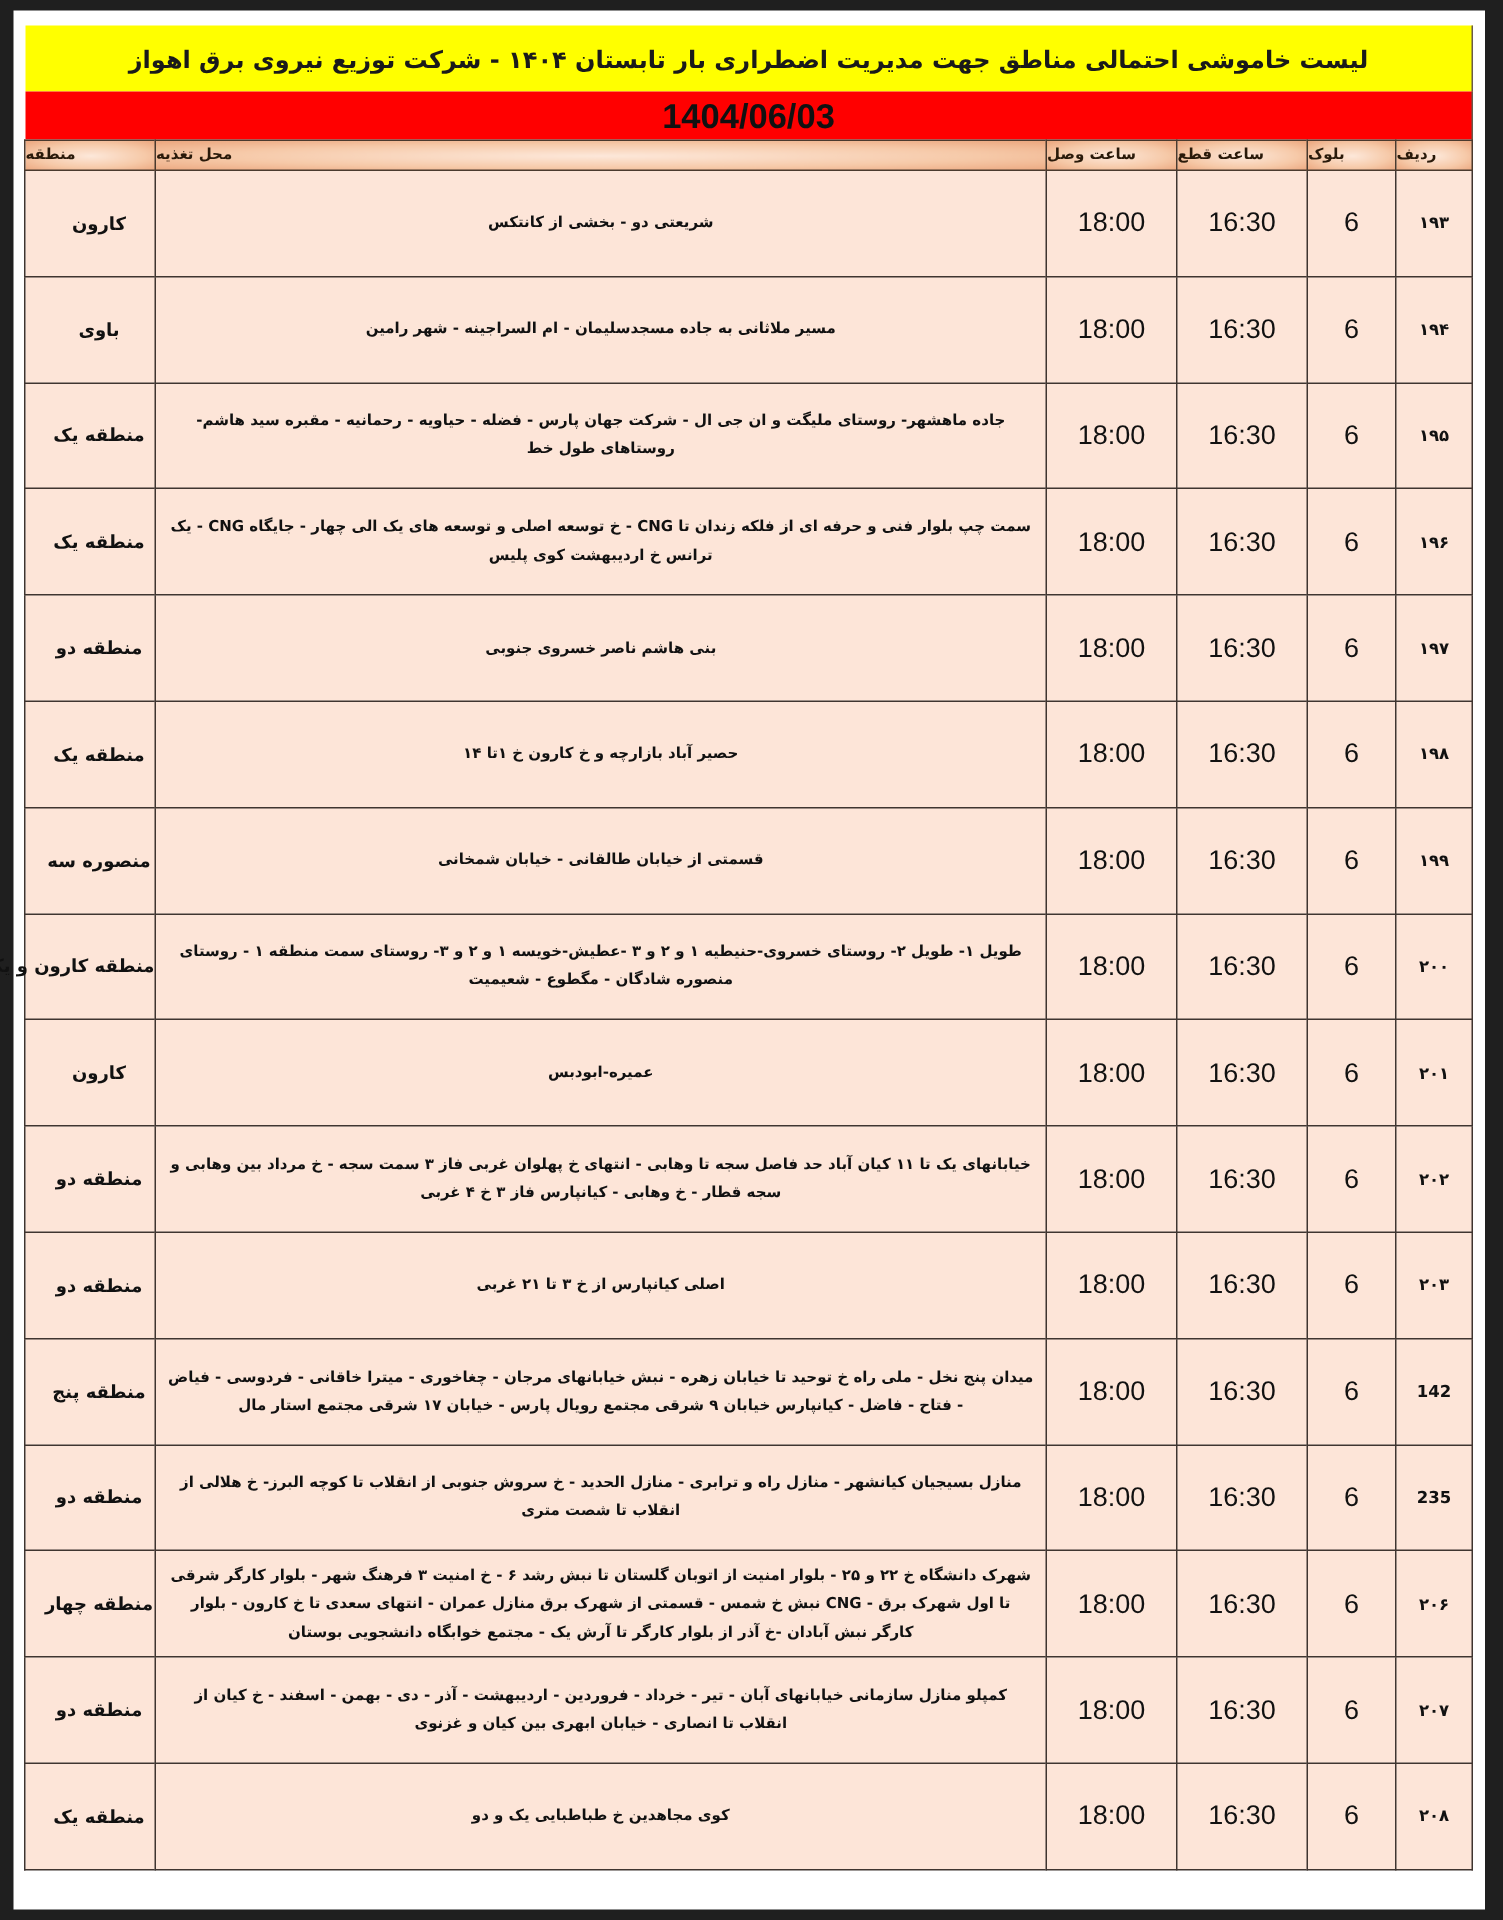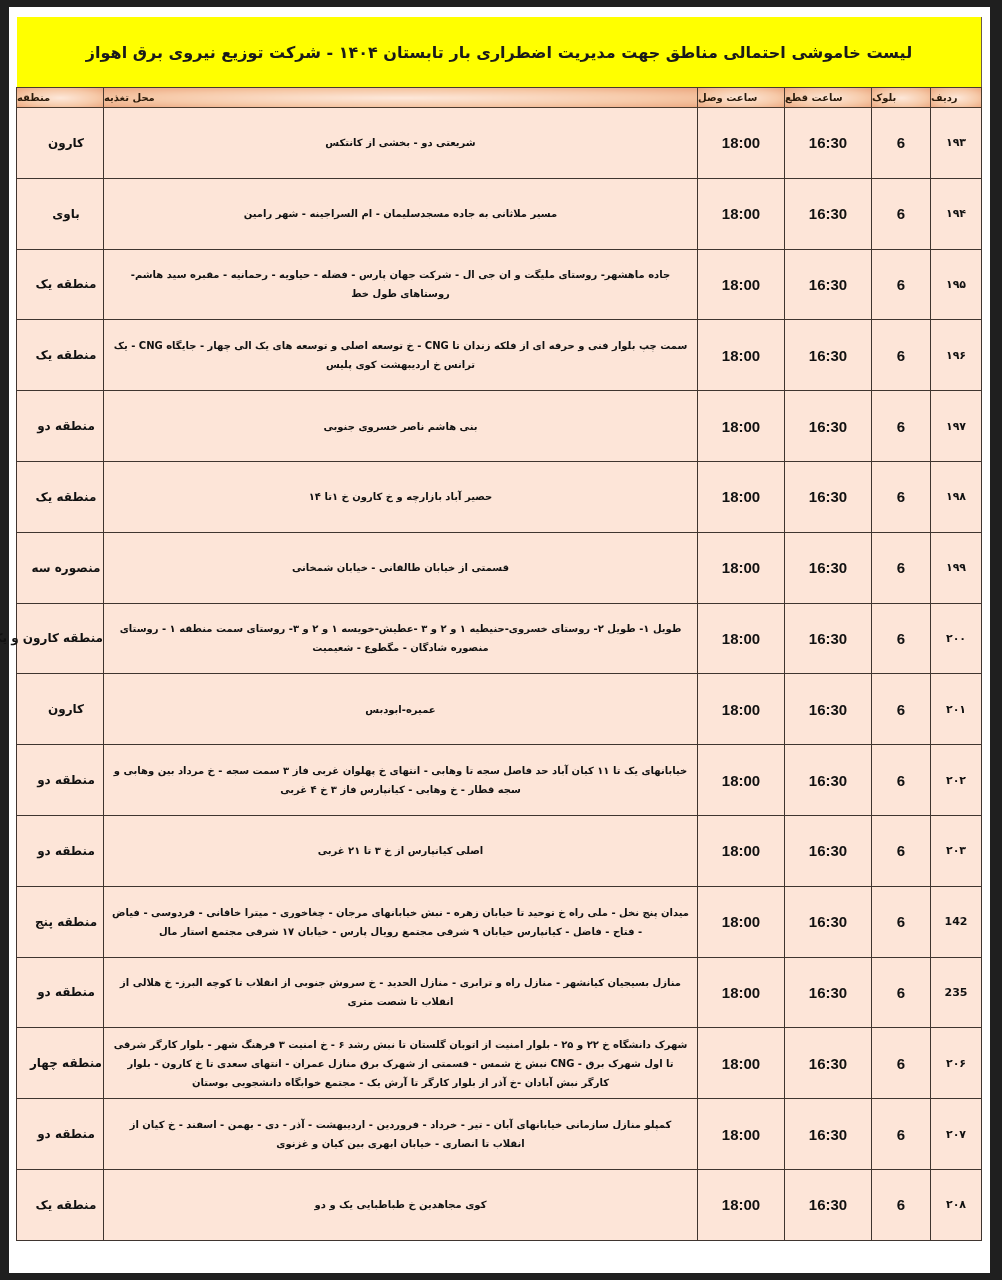--- a/index.html
+++ b/index.html
@@ -7,21 +7,21 @@
     body { font-family: "DejaVu Sans", sans-serif; position: relative; }
     .page {
       position: absolute; left: 9px; top: 7px; width: 981px; height: 1266px;
       background: #ffffff;
     }
     .sheet {
       position: absolute; left: 8px; top: 10px; width: 965px;
       direction: rtl;
     }
     .title-bar {
-      height: 70px; background: #ffff00;
+      height: 44px; background: #ffff00;
       display: flex; align-items: center; justify-content: center;
       border-right: 1px solid #6b5a4a;
     }
     .title-text {
       font-size: 16px; font-weight: bold; color: #1a1a1a;
       font-family: "DejaVu Sans", sans-serif;
     }
     .date-bar {
       height: 32px; background: #ff0000;
       display: flex; align-items: center; justify-content: center;
@@ -38,31 +38,34 @@
     th {
       height: 20px; font-size: 10px; font-weight: bold; color: #2a1a0a;
       background: radial-gradient(ellipse at center, #fde8da 0%, #f6c9a8 60%, #eca880 100%);
       border: 1px solid #4a3a2e; text-align: left;
     }
     td {
       height: 70.8px; background: #fde5d8; border: 1.5px solid #3f3530;
       text-align: center; vertical-align: middle; color: #111;
     }
     td.radif { font-size: 11px; font-weight: bold; }
-    td.block, td.time { font-family: "Liberation Sans", sans-serif; font-size: 15px; font-weight: bold; direction: ltr; }
+    td.block, td.time { font-family: "Liberation Sans", sans-serif; font-size: 18px; font-weight: normal; direction: ltr; }
     td.loc { font-size: 10px; font-weight: bold; line-height: 19px; padding: 0 8px; }
     td.region { font-size: 12px; font-weight: bold; white-space: nowrap; overflow: visible; padding-left: 12px; }
   </style>
 </head>
 <body>
 
 <div class="page">
   <div class="sheet">
     <div class="title-bar">
       <span class="title-text">لیست خاموشی احتمالی مناطق جهت مدیریت اضطراری بار تابستان ۱۴۰۴ - شرکت توزیع نیروی برق اهواز</span>
+    </div>
+    <div class="date-bar">
+      <span class="date-text">1404/06/03</span>
     </div>
     <table>
       <colgroup>
         <col style="width:51px">
         <col style="width:59px">
         <col style="width:87px">
         <col style="width:87px">
         <col style="width:594px">
         <col style="width:87px">
       </colgroup>

